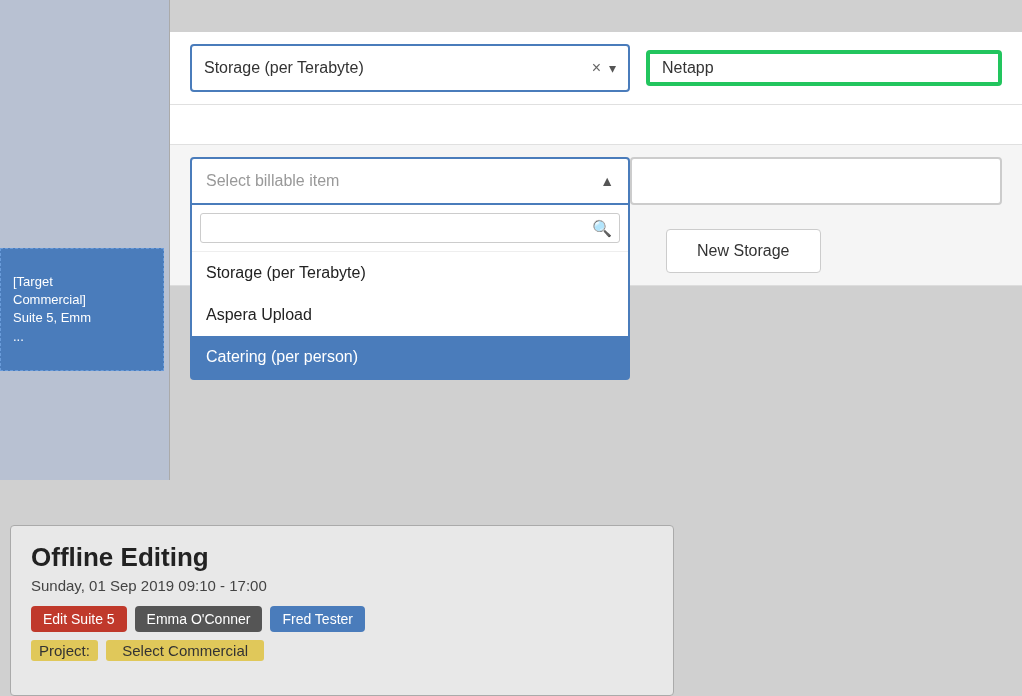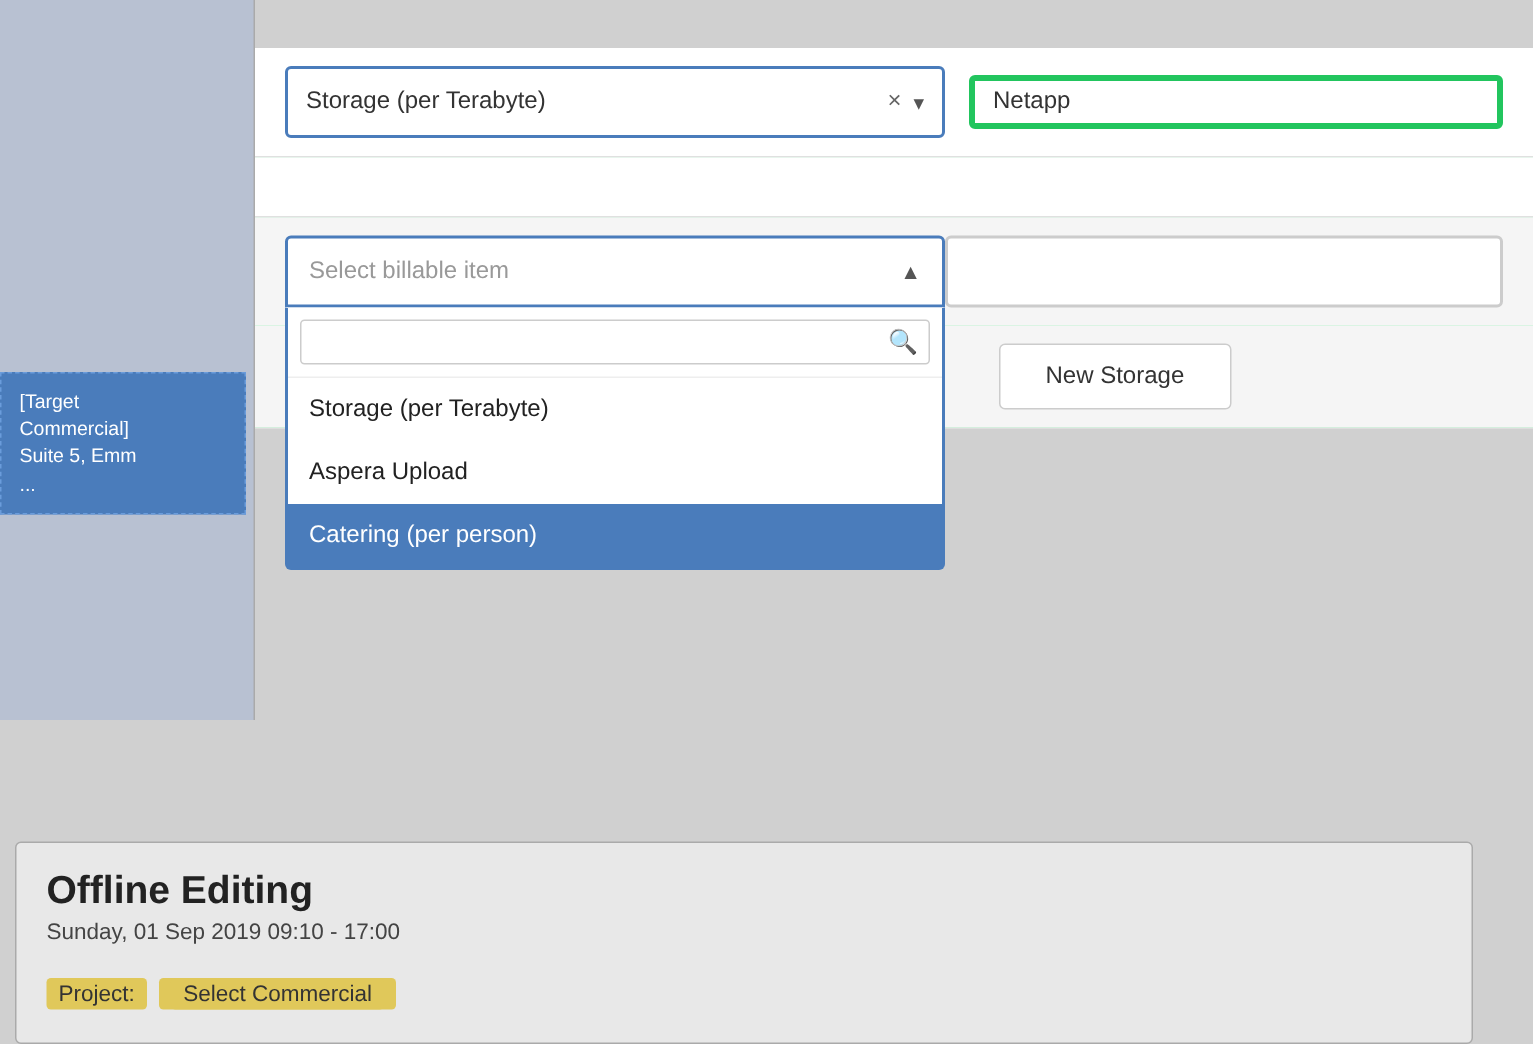--- a/index.html
+++ b/index.html
@@ -17,38 +17,38 @@
       position: absolute;
       top: 0; left: 0;
       width: 100%; height: 100%;
       background: #d0d0d0;
     }
 
     
     .event-card {
       position: absolute;
       bottom: 0; left: 10px;
-      width: 972px;
+      width: 664px;
       background: #e8e8e8;
       border: 1px solid #aaa;
       border-radius: 4px;
-      padding: 16px 20px 24px 20px;
+      padding: 16px 20px 36px 20px;
     }
 
     .event-title {
       font-size: 26px;
       font-weight: bold;
       color: #222;
       margin-bottom: 4px;
     }
 
     .event-time {
       font-size: 15px;
       color: #444;
-      margin-bottom: 24px;
+      margin-bottom: 12px;
     }
 
     .event-tags {
       display: flex;
       gap: 8px;
       align-items: center;
       margin-bottom: 10px;
     }
 
     .tag {
@@ -84,21 +84,21 @@
       height: 480px;
       background: rgba(180, 190, 210, 0.85);
       border-right: 1px solid #aaa;
     }
 
     .sidebar-item {
       position: absolute;
       top: 248px; left: 0;
       width: 164px;
       background: #4a7cbb;
-      padding: 10px 12px;
+      padding: 24px 12px;
       color: #fff;
       font-size: 13px;
       border: 1px dashed #6a9cdb;
     }
 
     
     .modal-content {
       position: absolute;
       top: 0; left: 170px;
       width: 852px;
@@ -335,17 +335,22 @@
   <div class="modal-action-row">
     <button class="add-button">Add</button>
     <button class="new-invoice-button">New Storage</button>
   </div>
 
 </div>
 
 <div class="event-card">
   <div class="event-title">Offline Editing</div>
   <div class="event-time">Sunday, 01 Sep 2019 09:10 - 17:00</div>
+  <div class="event-tags">
+    <span class="tag tag-red">Edit Suite 5</span>
+    <span class="tag tag-dark">Emma O'Conner</span>
+    <span class="tag tag-blue">Fred Tester</span>
+  </div>
   <div class="event-project">
     <span>Project:</span>
     &nbsp;<span><span>Select Commercial</span></span>
   </div>
 </div>
 
 </body></html>

